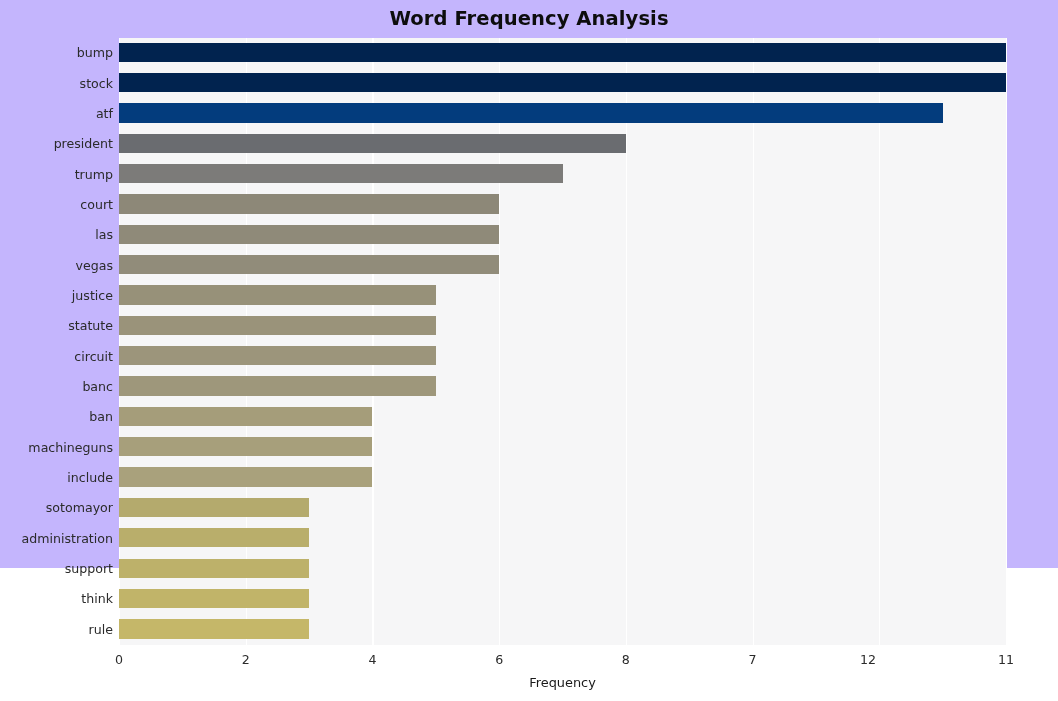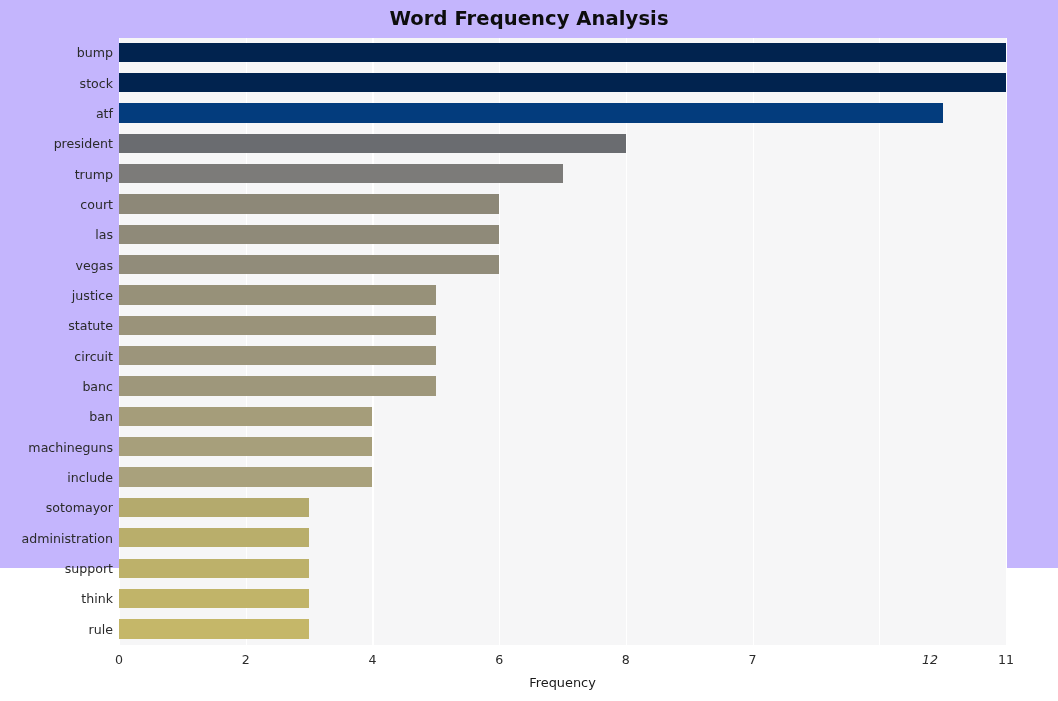--- a/index.html
+++ b/index.html
@@ -208,18 +208,18 @@
       <div class="ytick" style="top: 591.475px;">think</div>
       <div class="ytick" style="top: 621.825px;">rule</div>
     </div>
   <div id="xticks">
       <div class="xtick" style="left: 119px;">0</div>
       <div class="xtick" style="left: 245.714px;">2</div>
       <div class="xtick" style="left: 372.429px;">4</div>
       <div class="xtick" style="left: 499.143px;">6</div>
       <div class="xtick" style="left: 625.857px;">8</div>
       <div class="xtick" style="left: 752.571px;">7</div>
-      <div class="xtick" style="left: 930px; font-style: italic;">12</div>
+      <div class="xtick" style="left: 868px;">12</div>
       <div class="xtick" style="left: 1006px;">11</div>
     </div>
 
   <div id="xlabel">Frequency</div>
 </div>
 
 </body></html>

